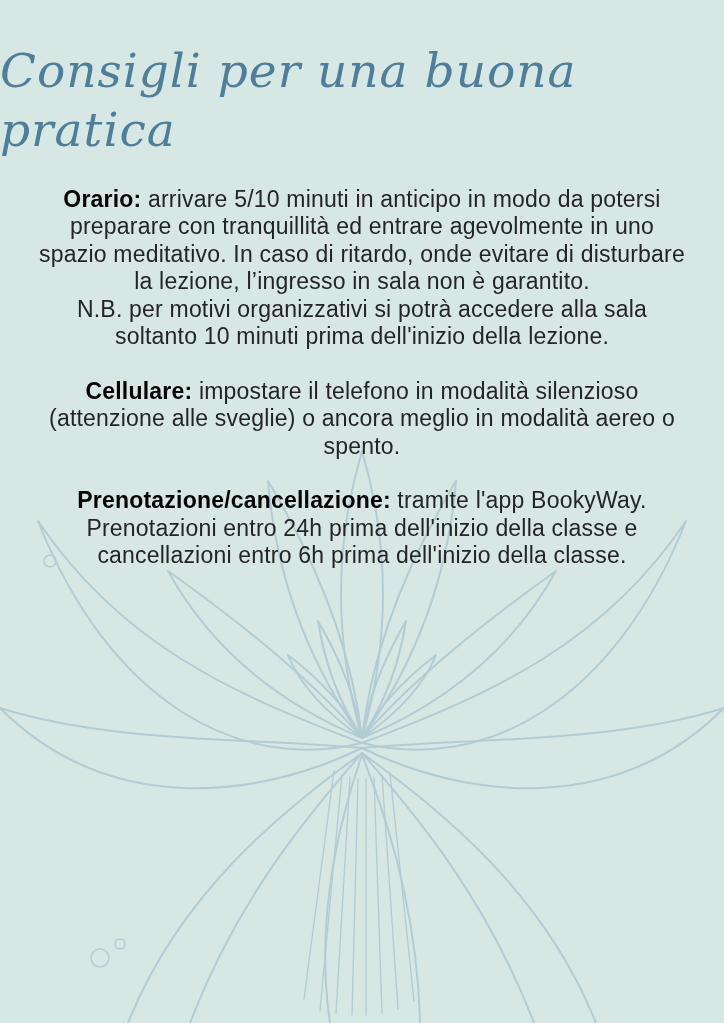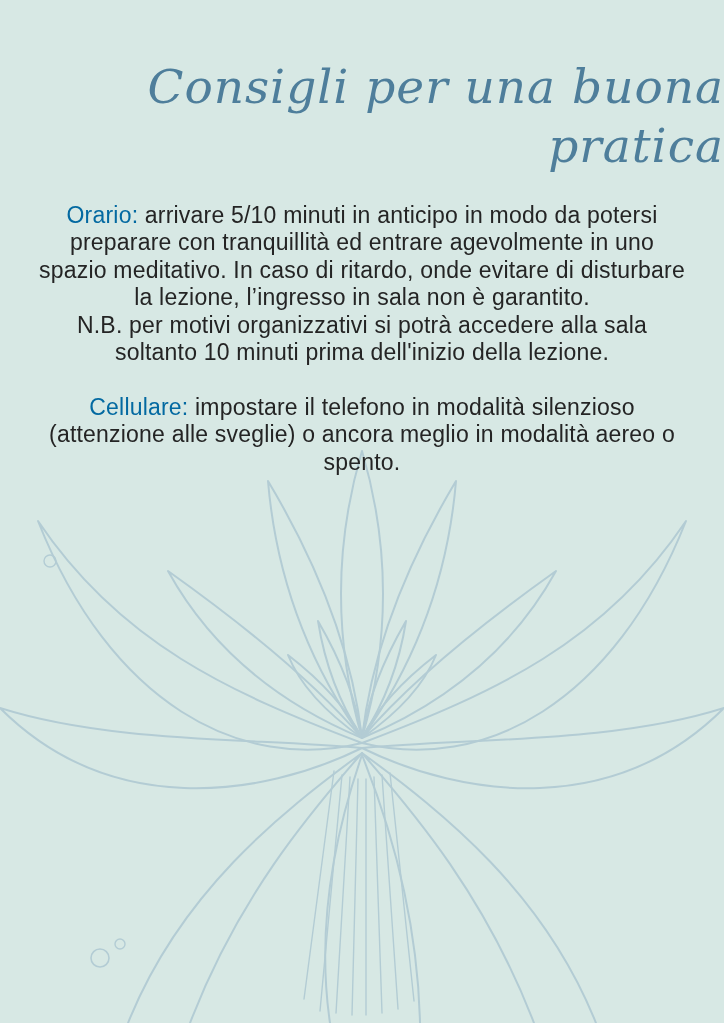--- a/index.html
+++ b/index.html
@@ -26,22 +26,22 @@
     width: 724px;
     height: 630px;
     pointer-events: none;
   }
   .content {
     position: relative;
     z-index: 2;
     padding-top: 42px;
   }
   h1.title {
-    margin: 16px 0 26px 0;
-    text-align: right;
+    margin: 0 0 26px 0;
+    text-align: left;
     font-family: "DejaVu Serif", serif;
     font-style: italic;
     font-weight: 500;
     font-size: 47px;
     letter-spacing: 1px;
     color: #4e7e9b;
     line-height: 1.25;
   }
   .sections {
     width: 650px;
@@ -52,22 +52,22 @@
     text-align: center;
     font-size: 23px;
     line-height: 27.5px;
     color: #242424;
     letter-spacing: 0.2px;
   }
   p.para + p.para {
     margin-top: 27px;
   }
   .bold {
-    font-weight: 400;
-    color: #0369a1;
+    font-weight: 700;
+    color: #000000;
   }
   .underline {
     text-decoration-thickness: 1.5px;
     text-underline-offset: 3px;
   }
 </style>
 </head>
 <body style="background: rgb(215, 232, 228);">
 
 <div class="poster">
@@ -112,15 +112,16 @@
       <circle cx="50" cy="168" r="6" stroke-width="1.4"></circle>
     </g>
   </svg>
 
   <div class="content">
     <h1 class="title" style="color: rgb(78, 126, 155);">Consigli per una buona pratica</h1>
 
     <div class="sections">
         <p class="para"><span class="bold">Orario: </span><span class="underline">arrivare 5/10 minuti in anticipo</span><span> in modo da potersi preparare con tranquillità ed entrare agevolmente in uno spazio meditativo. In caso di ritardo, onde evitare di disturbare la lezione, l’ingresso in sala non è garantito.</span><br><span class="underline">N.B. per motivi organizzativi si potrà accedere alla sala soltanto 10 minuti prima dell'inizio della lezione.</span></p>
         <p class="para"><span class="bold">Cellulare: </span><span>impostare il telefono in modalità </span><span class="underline">silenzioso</span><span> (attenzione alle sveglie) o ancora meglio in modalità aereo o </span><span class="underline">spento</span><span>.</span></p>
+        <p class="para"><span class="bold">Prenotazione/cancellazione: </span><span class="underline">tramite l'app BookyWay. </span><span>Prenotazioni entro 24h prima dell'inizio della classe e cancellazioni entro 6h prima dell'inizio della classe.</span></p>
       </div>
   </div>
 </div>
 
 </body></html>

